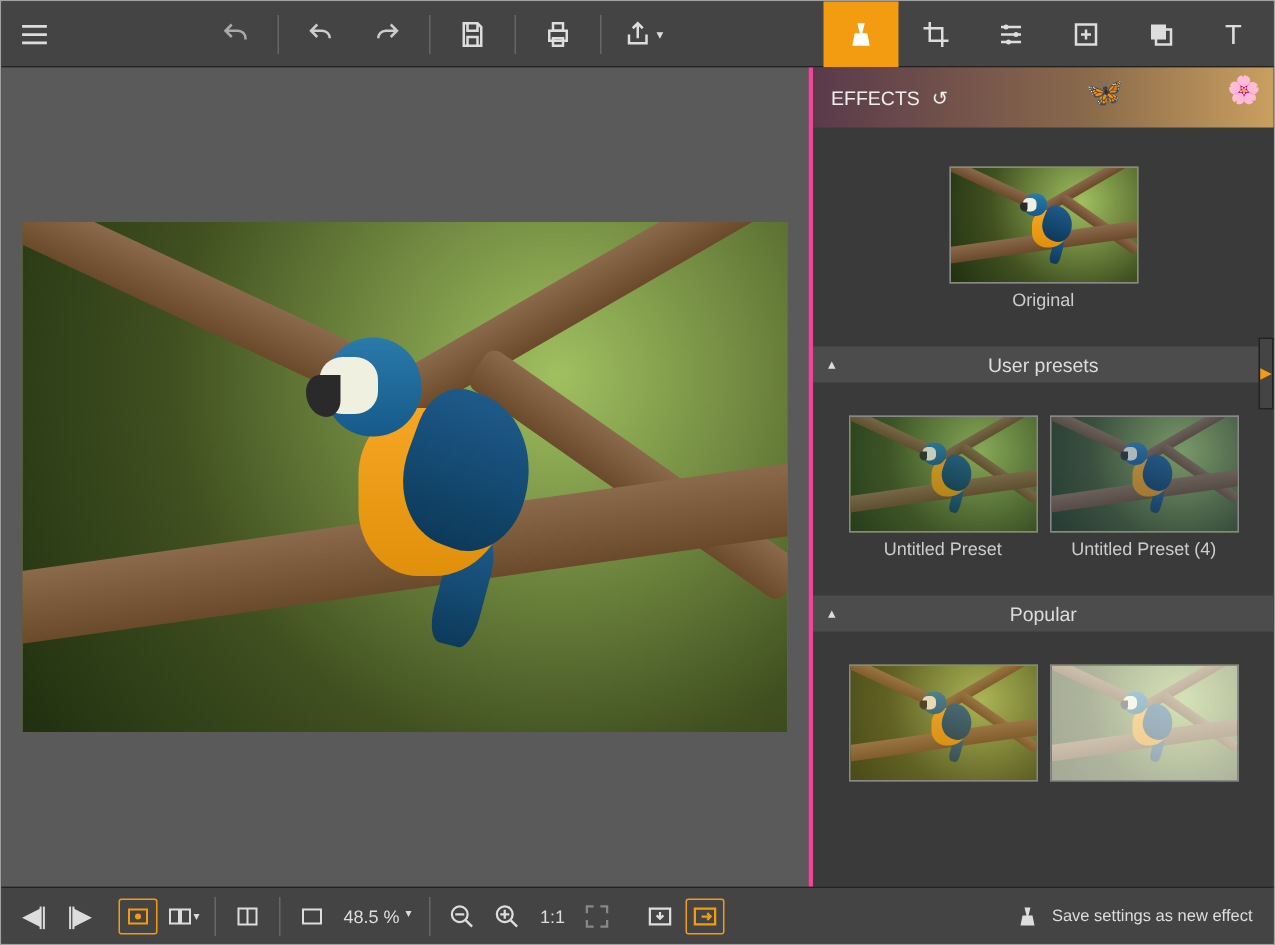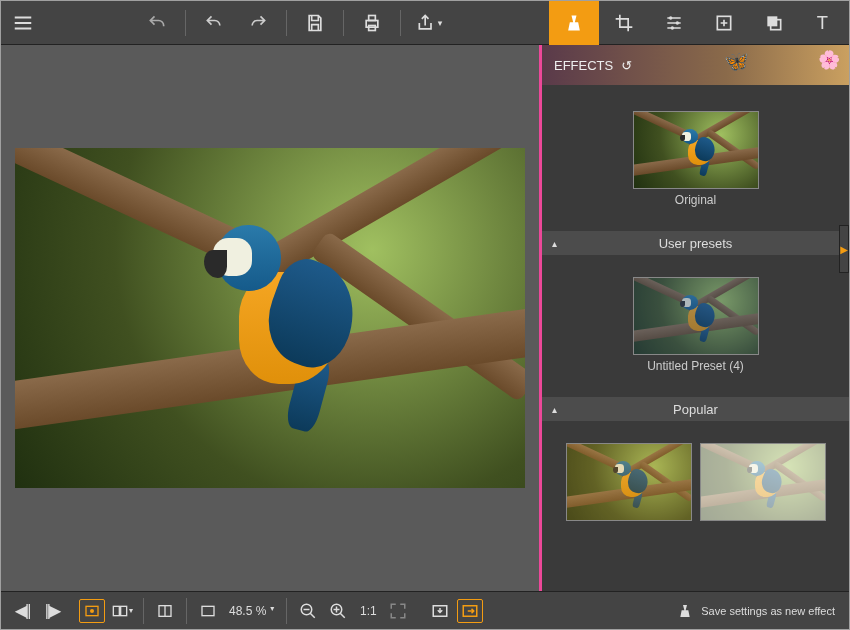--- a/index.html
+++ b/index.html
@@ -206,20 +206,41 @@
               <div class="lbl">Original</div>
             </div>
           </div>
 
           <div id="sections">
               <div class="section-hdr">
                 <span class="arrow">▴</span>
                 <span>User presets</span>
               </div>
               <div class="grid">
+                <div class="thumb">
+                  <div class="img">
+                    <div class="parrot-scene">
+                      <div class="bg"></div>
+                      <div class="branch b2"></div>
+                      <div class="branch b3"></div>
+                      <div class="branch b4"></div>
+                      <div class="branch b1"></div>
+                      <div class="parrot">
+                        <div class="tail"></div>
+                        <div class="body"></div>
+                        <div class="wing"></div>
+                        <div class="head"></div>
+                        <div class="face"></div>
+                        <div class="beak"></div>
+                      </div>
+                    </div>
+                    <div class="overlay-userpreset"></div>
+                  </div>
+                  <div class="lbl">Untitled Preset</div>
+                </div>
                 <div class="thumb">
                   <div class="img">
                     <div class="parrot-scene">
                       <div class="bg"></div>
                       <div class="branch b2"></div>
                       <div class="branch b3"></div>
                       <div class="branch b4"></div>
                       <div class="branch b1"></div>
                       <div class="parrot">
                         <div class="tail"></div>

